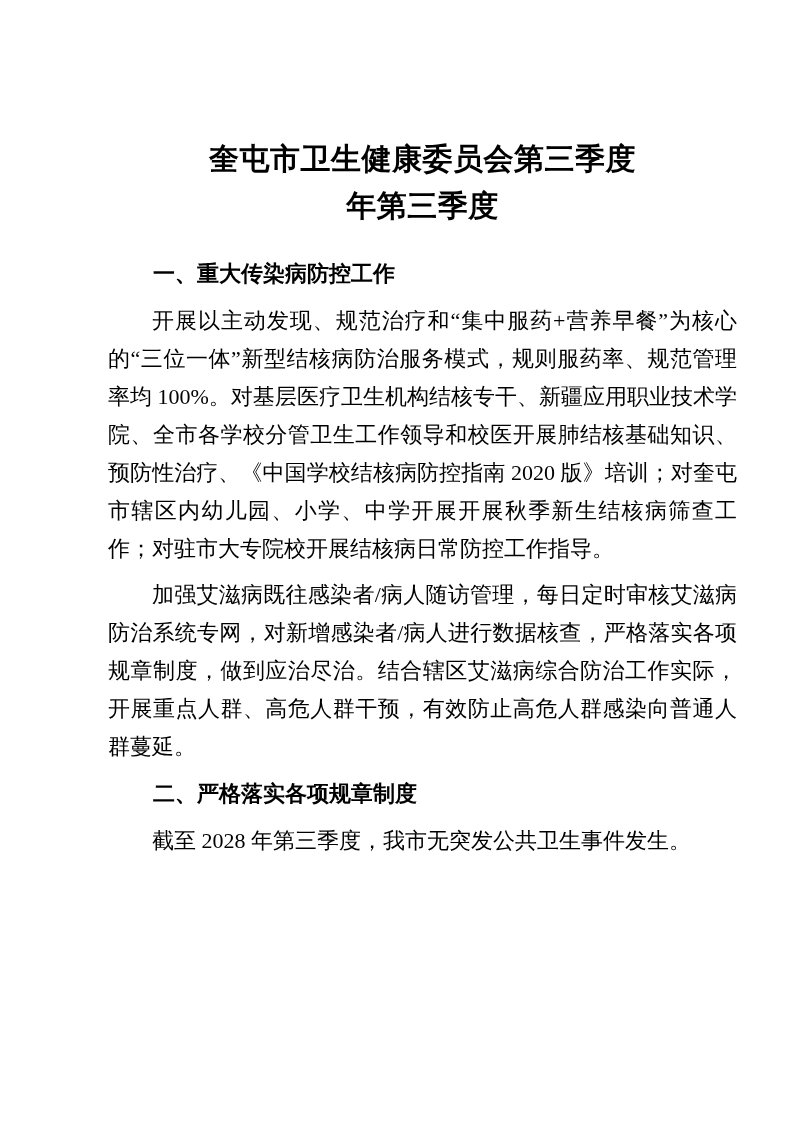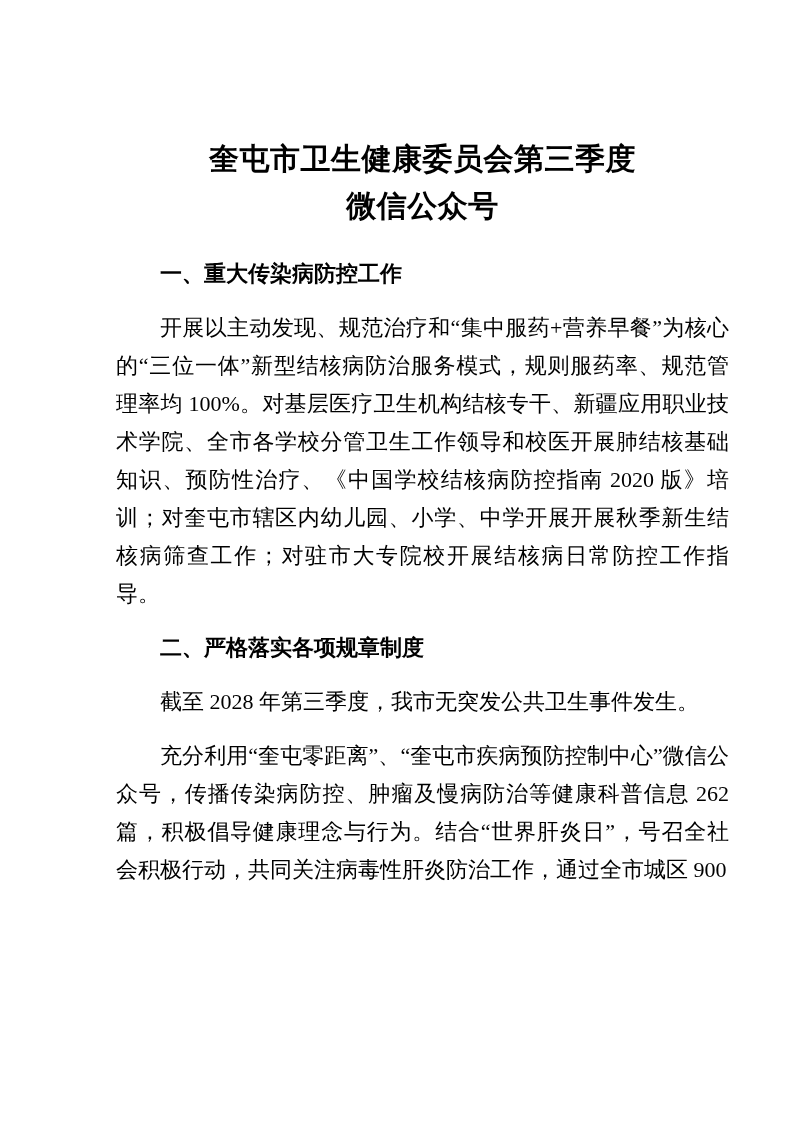--- a/index.html
+++ b/index.html
@@ -31,58 +31,58 @@
     letter-spacing: 0.5px;
     color: #000000;
   }
   .doc-title .title-line {
     display: block;
   }
   .section {
     margin: 0;
   }
   .section-heading {
-    margin: 16px;
+    margin: 9px;
     font-family: "Liberation Sans", "DejaVu Sans", sans-serif;
     font-weight: bold;
     font-size: 22px;
     line-height: 38px;
     text-indent: 2em;
     color: #000000;
   }
   .body-para {
-    margin: 16px;
+    margin: 8px;
     font-family: "Liberation Serif", "DejaVu Serif", serif;
     font-size: 22px;
     line-height: 38px;
     text-indent: 2em;
     text-align: justify;
     text-justify: inter-character;
     color: #000000;
   }
 </style>
 </head>
 <body>
 
 <div class="page">
   <div class="content">
 
     <h1 class="doc-title">
       <span class="title-line">奎屯市卫生健康委员会第三季度</span>
-      <span class="title-line">微信公众号</span>
+      <span class="title-line">年第三季度</span>
     </h1>
 
     <div class="section">
       <h2 class="section-heading">一、重大传染病防控工作</h2>
       <p class="body-para">开展以主动发现、规范治疗和“集中服药+营养早餐”为核心的“三位一体”新型结核病防治服务模式，规则服药率、规范管理率均 100%。对基层医疗卫生机构结核专干、新疆应用职业技术学院、全市各学校分管卫生工作领导和校医开展肺结核基础知识、预防性治疗、《中国学校结核病防控指南 2020 版》培训；对奎屯市辖区内幼儿园、小学、中学开展开展秋季新生结核病筛查工作；对驻市大专院校开展结核病日常防控工作指导。</p>
+      <p class="body-para">加强艾滋病既往感染者/病人随访管理，每日定时审核艾滋病防治系统专网，对新增感染者/病人进行数据核查，严格落实各项规章制度，做到应治尽治。结合辖区艾滋病综合防治工作实际，开展重点人群、高危人群干预，有效防止高危人群感染向普通人群蔓延。</p>
     </div>
 
     <div class="section">
       <h2 class="section-heading">二、严格落实各项规章制度</h2>
       <p class="body-para">截至 2028 年第三季度，我市无突发公共卫生事件发生。</p>
     </div>
 
     <div class="section">
-      <p class="body-para">充分利用“奎屯零距离”、“奎屯市疾病预防控制中心”微信公众号，传播传染病防控、肿瘤及慢病防治等健康科普信息 262 篇，积极倡导健康理念与行为。结合“世界肝炎日”，号召全社会积极行动，共同关注病毒性肝炎防治工作，通过全市城区 900</p>
     </div>
 
   </div>
 </div>
 
 </body></html>

